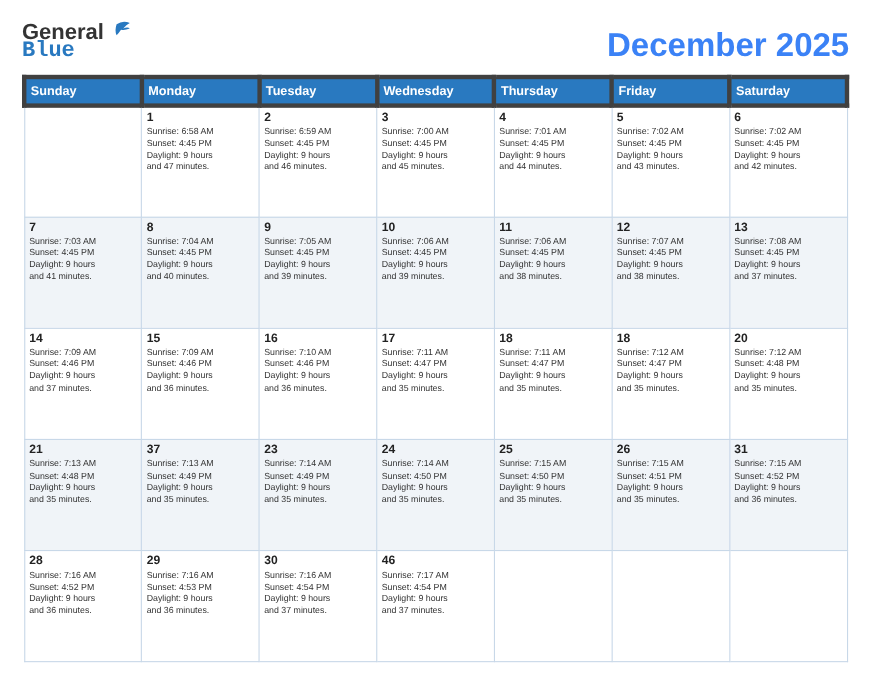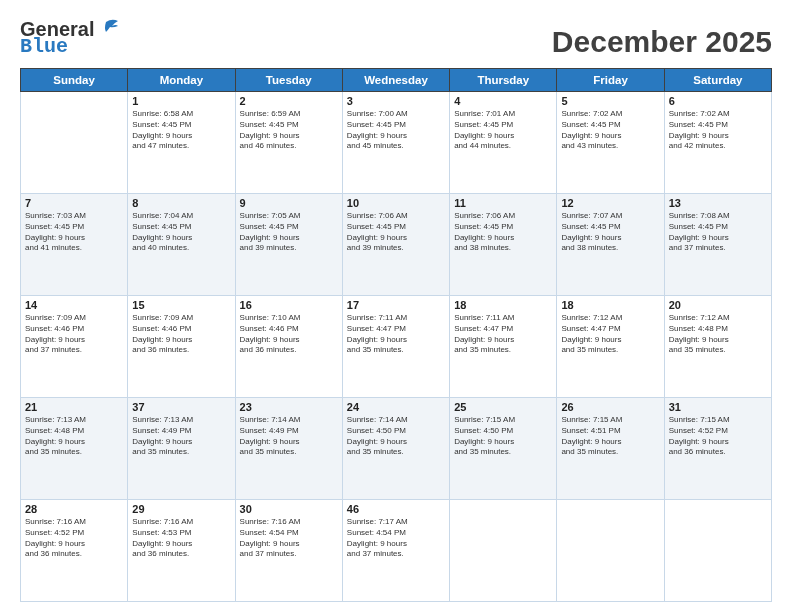--- a/index.html
+++ b/index.html
@@ -32,41 +32,41 @@
       display: flex;
       align-items: center;
       gap: 2px;
     }
     .title-area {
       text-align: right;
     }
     .month-title {
       font-size: 30px;
       font-weight: bold;
-      color: #404040;
+      color: #3b82f6;
       line-height: 1.1;
     }
     .location {
       font-size: 14px;
       color: #555;
     }
     .calendar {
       width: 100%;
       border-collapse: collapse;
       flex: 1;
       table-layout: fixed;
     }
     .calendar th {
       background-color: #2979c0;
       color: #fff;
       font-size: 11.5px;
       font-weight: bold;
       padding: 5px 4px;
-      text-align: center;
-      border: 1px solid #404040;
+      text-align: left;
+      border: 4px solid #404040;
     }
     .calendar td {
       border: 1px solid #c8d8e8;
       vertical-align: top;
       padding: 3px 4px;
       font-size: 8.5px;
       color: #333;
       width: calc(100% / 7);
       height: 88px;
     }

